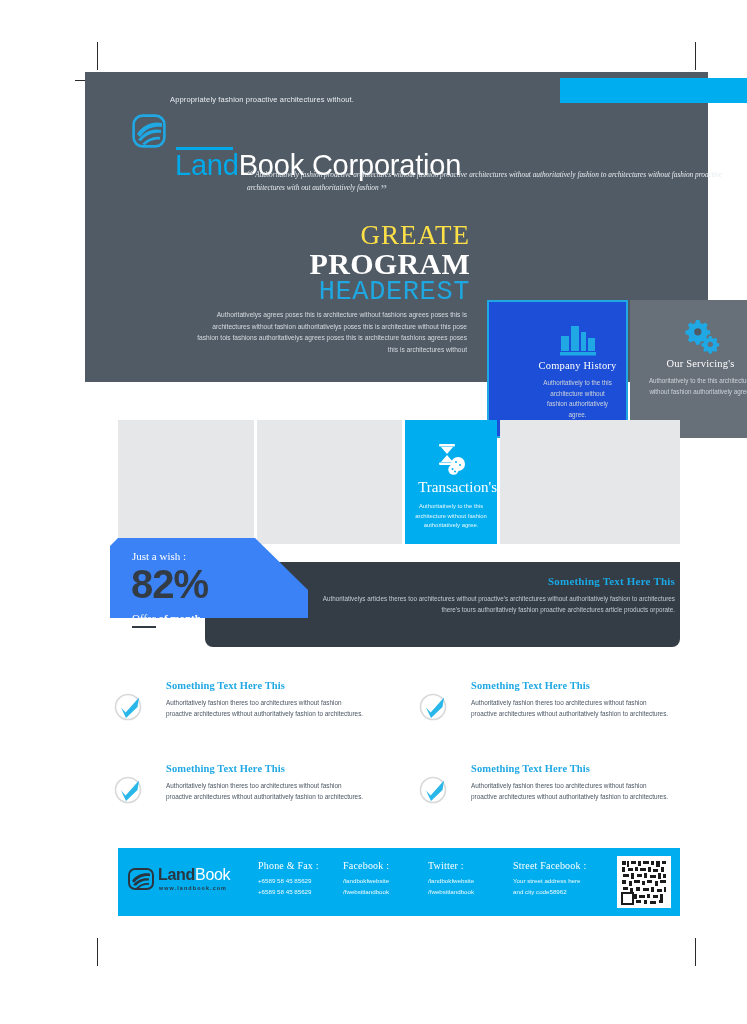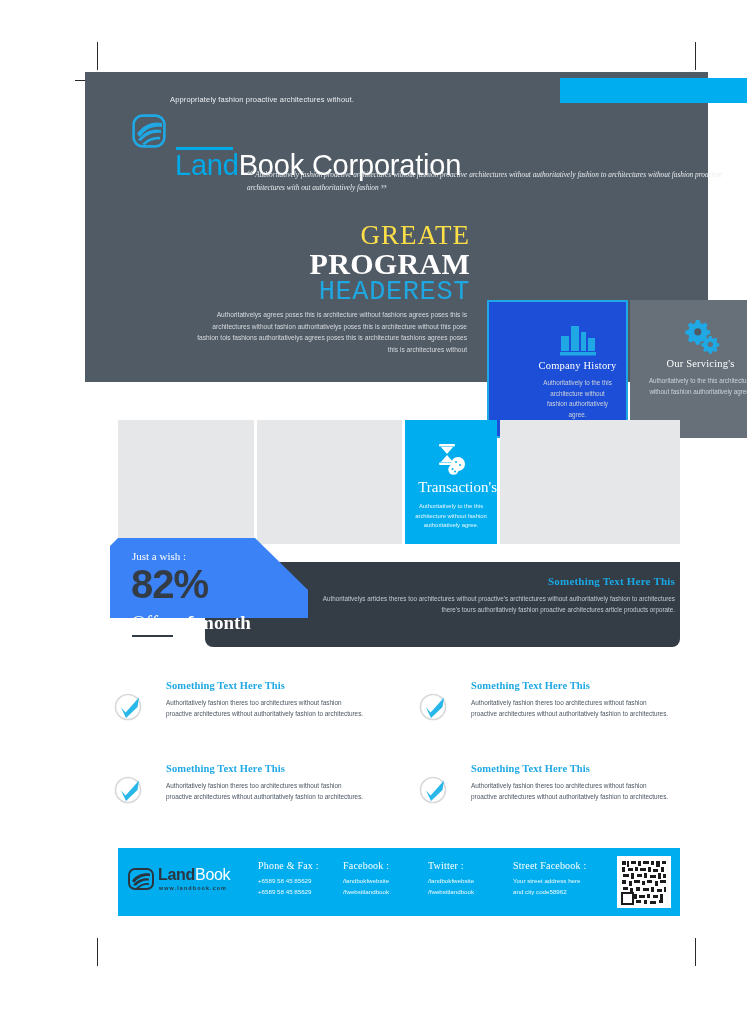--- a/index.html
+++ b/index.html
@@ -128,21 +128,21 @@
     position:absolute;left:22px;top:12px;
     font-family:"Liberation Serif",serif;font-size:11px;color:#ffffff;
   }
   .offer .pct{
     position:absolute;left:21px;top:26px;
     font-size:40px;line-height:40px;font-weight:bold;color:#333b44;
     letter-spacing:-1px;
   }
   .offer .sub{
     position:absolute;left:22px;top:74px;
-    font-family:"Liberation Serif",serif;font-size:19px;color:#ffffff;
+    font-family:"Liberation Serif",serif;font-size:11px;color:#ffffff;
   }
   .offer .sub u{text-decoration:none;border-bottom:2px solid #333b44;padding-bottom:2px;}
   .offer .sub .b{font-weight:bold;}
 
   
   .feat{position:absolute;width:255px;}
   .feat .ck{position:absolute;left:0;top:12px;width:30px;height:30px;}
   .feat .ftitle{
     position:absolute;left:53px;top:0;
     font-family:"Liberation Serif",serif;font-size:10.5px;color:#1fa8e4;

